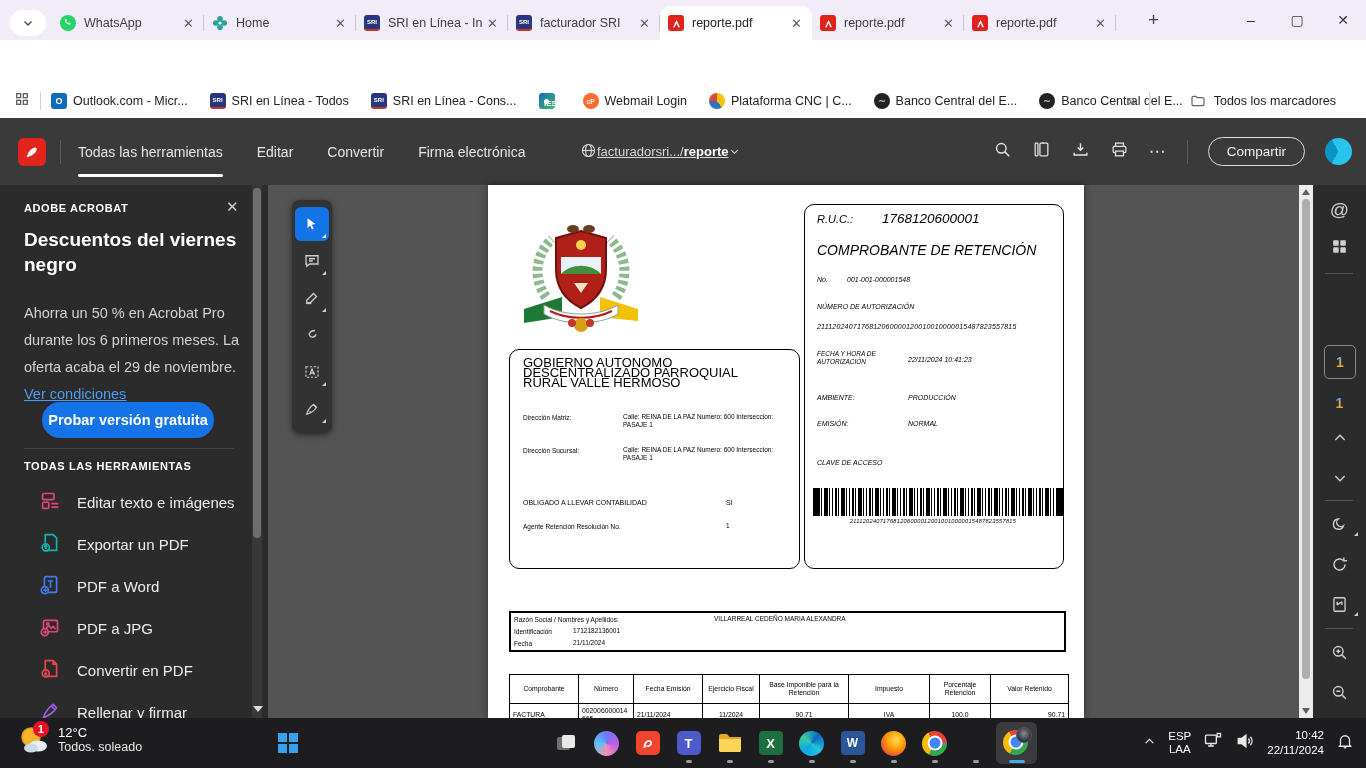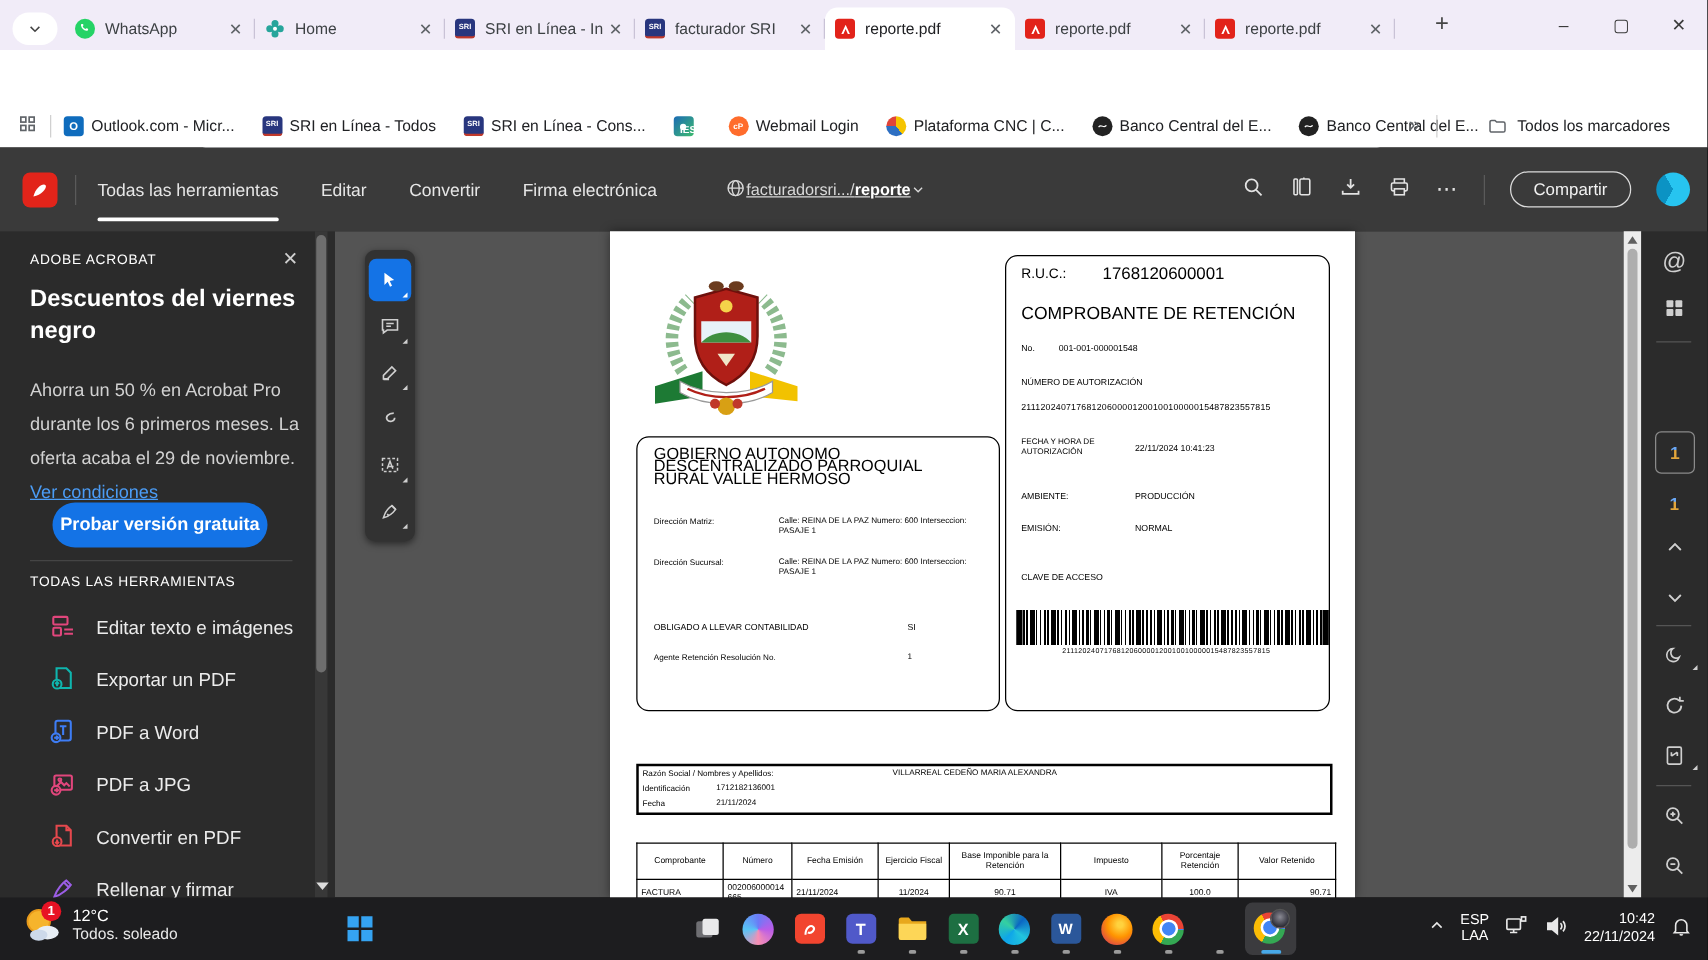--- a/index.html
+++ b/index.html
@@ -43,21 +43,21 @@
   .acromenu .mi{color:#e6e6e6;font-size:14px;position:relative;padding:22px 0;}
   .mi.active::after{content:"";position:absolute;left:0;right:0;bottom:5px;height:3px;background:#fff;border-radius:2px;}
   .acrumb{position:absolute;left:580px;top:0;height:67px;display:flex;align-items:center;gap:0;color:#d8d8d8;font-size:13px;text-decoration:underline;}
   .acroright{position:absolute;right:0;top:0;height:67px;display:flex;align-items:center;gap:20px;padding-right:14px;color:#e3e3e3;}
   #sharebtn{border:1.5px solid #dcdcdc;border-radius:17px;padding:6px 18px;font-size:13.5px;color:#f2f2f2;}
   #acroavatar{width:27px;height:27px;border-radius:50%;background:conic-gradient(from 210deg,#0b93c4 0 120deg,#27c4f0 120deg 360deg);}
 
   
   #content{position:absolute;left:0;top:185px;width:1366px;height:533px;background:#545454;}
   #leftpanel{position:absolute;left:0;top:0;width:268px;height:533px;background:#2b2b2b;color:#fff;}
-  .kicker{font-size:11px;font-weight:normal;letter-spacing:.6px;color:#ffffff;}
+  .kicker{font-size:11px;font-weight:bold;letter-spacing:.6px;color:#ffffff;}
   #promoTitle{font-size:19px;font-weight:bold;line-height:25px;color:#fff;}
   #promoBody{font-size:14.5px;line-height:27px;color:#d2d2d2;width:218px;margin-top:15px;}
   #promoLink{color:#4b9cf5;text-decoration:underline;}
   #promoCta{position:absolute;left:42px;top:217px;width:172px;height:36px;background:#1473e6;border-radius:19px;
             display:flex;align-items:center;justify-content:center;font-size:14.5px;font-weight:bold;color:#fff;}
   .toolitem{display:flex;align-items:center;gap:16px;height:42px;padding-left:40px;font-size:15px;color:#ececec;}
   .lscroll{position:absolute;left:252px;top:0;width:10px;height:533px;background:#383838;}
   .lthumb{position:absolute;left:1px;top:3px;width:8px;height:350px;background:#6e6e6e;border-radius:4px;}
   .ldown{position:absolute;left:253px;top:521px;width:0;height:0;border-left:5px solid transparent;border-right:5px solid transparent;border-top:6px solid #dcdcdc;}
 
@@ -508,21 +508,21 @@
         <div class="abs t65" style="left:13px;top:64px;">Dirección Matriz:</div>
         <div class="abs t65" style="left:113px;top:63px;width:160px;">Calle: REINA DE LA PAZ Numero: 600 Interseccion: PASAJE 1</div>
         <div class="abs t65" style="left:13px;top:97px;">Dirección Sucursal:</div>
         <div class="abs t65" style="left:113px;top:96px;width:160px;">Calle: REINA DE LA PAZ Numero: 600 Interseccion: PASAJE 1</div>
         <div class="abs t7" style="left:13px;top:148px;">OBLIGADO A LLEVAR CONTABILIDAD</div>
         <div class="abs t7" style="left:216px;top:148px;">SI</div>
         <div class="abs t65" style="left:13px;top:173px;">Agente Retención Resolución No.</div>
         <div class="abs t65" style="left:216px;top:172px;">1</div>
       </div>
 
-      <div class="box" style="left:316px;top:19px;width:258px;height:363px;">
+      <div class="box" style="left:316px;top:19px;width:258px;height:363px;font-style:italic;">
         <div class="abs" style="left:12px;top:8px;font-size:11px;">R.U.C.:</div>
         <div class="abs" style="left:77px;top:6px;font-size:13.5px;">1768120600001</div>
         <div class="abs" style="left:12px;top:37px;font-size:14px;">COMPROBANTE DE RETENCIÓN</div>
         <div class="abs t7" style="left:12px;top:70px;">No.</div>
         <div class="abs t7" style="left:42px;top:70px;">001-001-000001548</div>
         <div class="abs t7" style="left:12px;top:97px;">NÚMERO DE AUTORIZACIÓN</div>
         <div class="abs t7" style="left:12px;top:117px;letter-spacing:.2px;">2111202407176812060000120010010000015487823557815</div>
         <div class="abs t65" style="left:12px;top:145px;width:80px;">FECHA Y HORA DE AUTORIZACIÓN</div>
         <div class="abs t7" style="left:103px;top:150px;">22/11/2024 10:41:23</div>
         <div class="abs t7" style="left:12px;top:188px;">AMBIENTE:</div>

